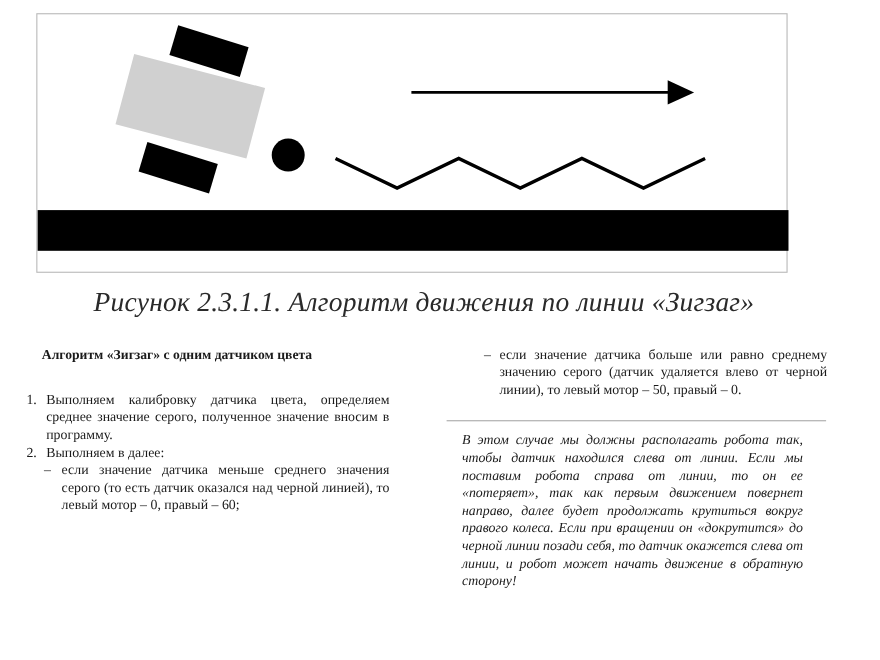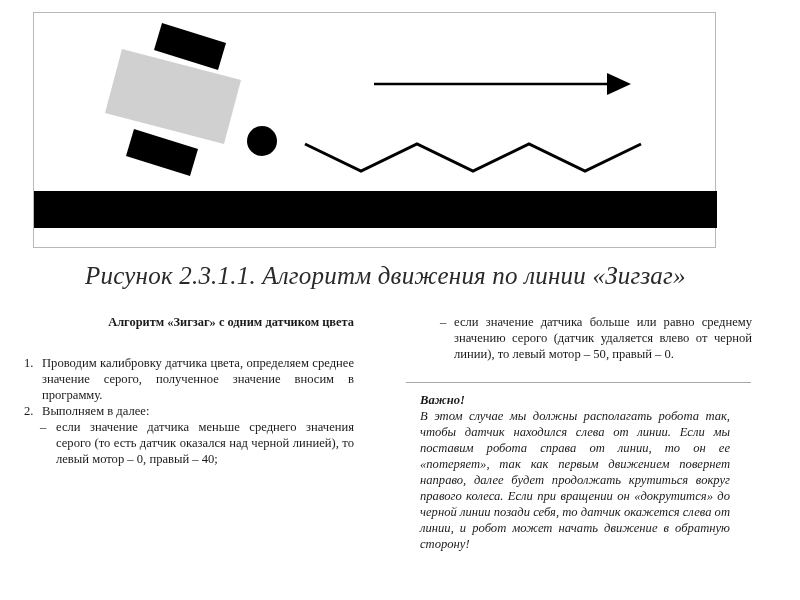--- a/index.html
+++ b/index.html
@@ -1,21 +1,21 @@
 <!DOCTYPE html>
 <html><head>
   <meta charset="utf-8">
   <style>
     html, body { margin:0; padding:0; background:#ffffff; }
     body { width:800px; height:600px; position:relative; overflow:hidden; font-family:"Liberation Serif","DejaVu Serif",serif; color:#1a1a1a; }
     .figure { position:absolute; left:33px; top:12px; width:683px; height:236px; border:1px solid #b8b8b8; box-sizing:border-box; background:#fff; }
     .figure svg { position:absolute; left:0; top:0; }
     .caption { position:absolute; left:68px; top:262px; font-style:italic; font-size:25px; color:#2a2a2a; letter-spacing:0.2px; white-space:nowrap;margin-left:17px; }
     .left-col { position:absolute; left:24px; top:314px; width:330px; font-size:12.6px; line-height:16px; }
-    .section-title { text-align:right; font-weight:bold; font-size:12.4px; margin:0 0 25px 0; padding-left:14px; }
+    .section-title { text-align:left; font-weight:bold; font-size:12.4px; margin:0 0 25px 0; padding-left:14px; }
     .ol-item { position:relative; padding-left:18px; text-align:justify; text-align-last:left; }
     .ol-num { position:absolute; left:0; top:0; }
     .dash-item { position:relative; padding-left:32px; text-align:justify; text-align-last:left; }
     .dash-mark { position:absolute; left:16px; top:0; }
     .right-col { position:absolute; left:440px; top:314px; width:312px; font-size:12.6px; line-height:16px; }
     .right-col .dash-item { padding-left:14px; }
     .right-col .dash-mark { left:0; }
     .divider { position:absolute; left:406px; top:382px; width:345px; height:0; border-top:1.5px solid #a8a8a8; }
     .note { position:absolute; left:420px; top:392px; width:310px; font-size:12.6px; line-height:16px; font-style:italic; text-align:justify; text-align-last:left; }
     .note-title { font-weight:bold; }
@@ -44,37 +44,36 @@
     <rect x="0" y="178" width="683" height="37" fill="#000"></rect>
   </svg>
 </div>
 
 <div class="caption">Рисунок 2.3.1.1. Алгоритм движения по линии «Зигзаг»</div>
 
 <div class="left-col">
   <div class="section-title">Алгоритм «Зигзаг» с одним датчиком цвета</div>
   <div class="ol-item">
     <span class="ol-num">1.</span>
-    <span>Проводим калибровку датчика цвета, определяем среднее значение серого, полученное значение вносим в программу.</span>
+    <span>Выполняем калибровку датчика цвета, определяем среднее значение серого, полученное значение вносим в программу.</span>
   </div>
   <div class="ol-item">
     <span class="ol-num">2.</span>
     <span>Выполняем в далее:</span>
   </div>
   <div class="dash-item">
     <span class="dash-mark">–</span>
-    <span>если значение датчика меньше среднего значения серого (то есть датчик оказался над черной линией), то левый мотор – 0, правый – 40;</span>
+    <span>если значение датчика меньше среднего значения серого (то есть датчик оказался над черной линией), то левый мотор – 0, правый – 60;</span>
   </div>
 </div>
 
 <div class="right-col">
   <div class="dash-item">
     <span class="dash-mark">–</span>
     <span>если значение датчика больше или равно среднему значению серого (датчик удаляется влево от черной линии), то левый мотор – 50, правый – 0.</span>
   </div>
 </div>
 
 <div class="divider"></div>
 
 <div class="note">
-  <div class="note-title">Важно!</div>
   <span>В этом случае мы должны располагать робота так, чтобы </span><b>датчик находился слева от линии.</b><span> Если мы поставим робота справа от линии, то он ее «потеряет», так как первым движением повернет направо, далее будет продолжать крутиться вокруг правого колеса. Если при вращении он «докрутится» до черной линии позади себя, то датчик окажется слева от линии, и робот может начать движение в обратную сторону!</span>
 </div>
 
 </body></html>

